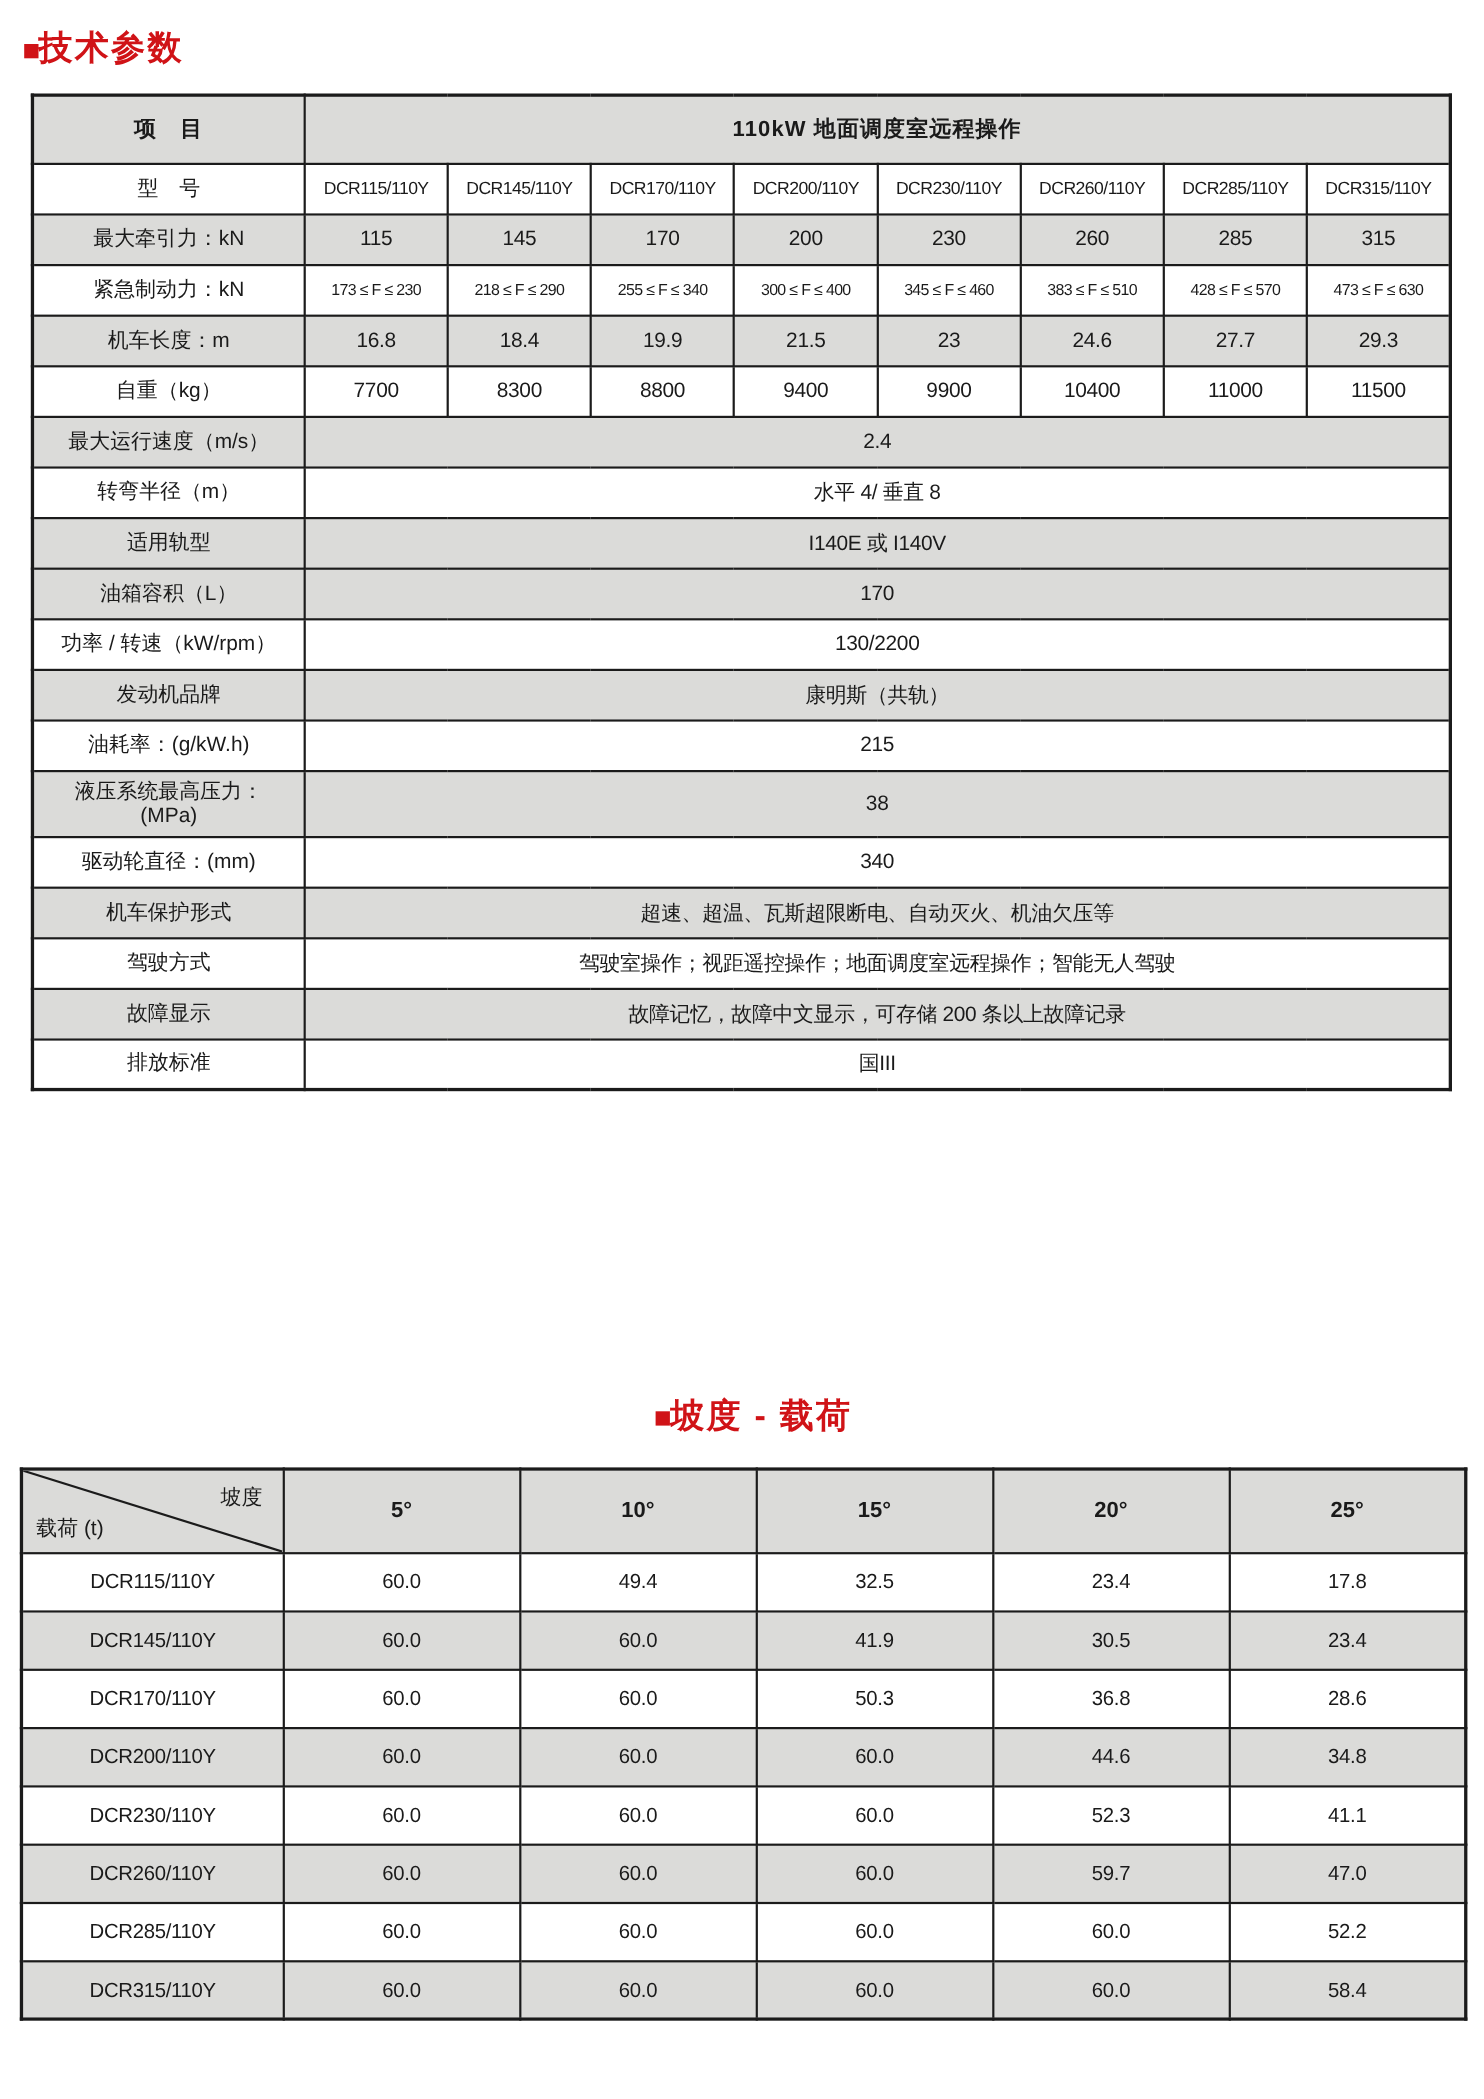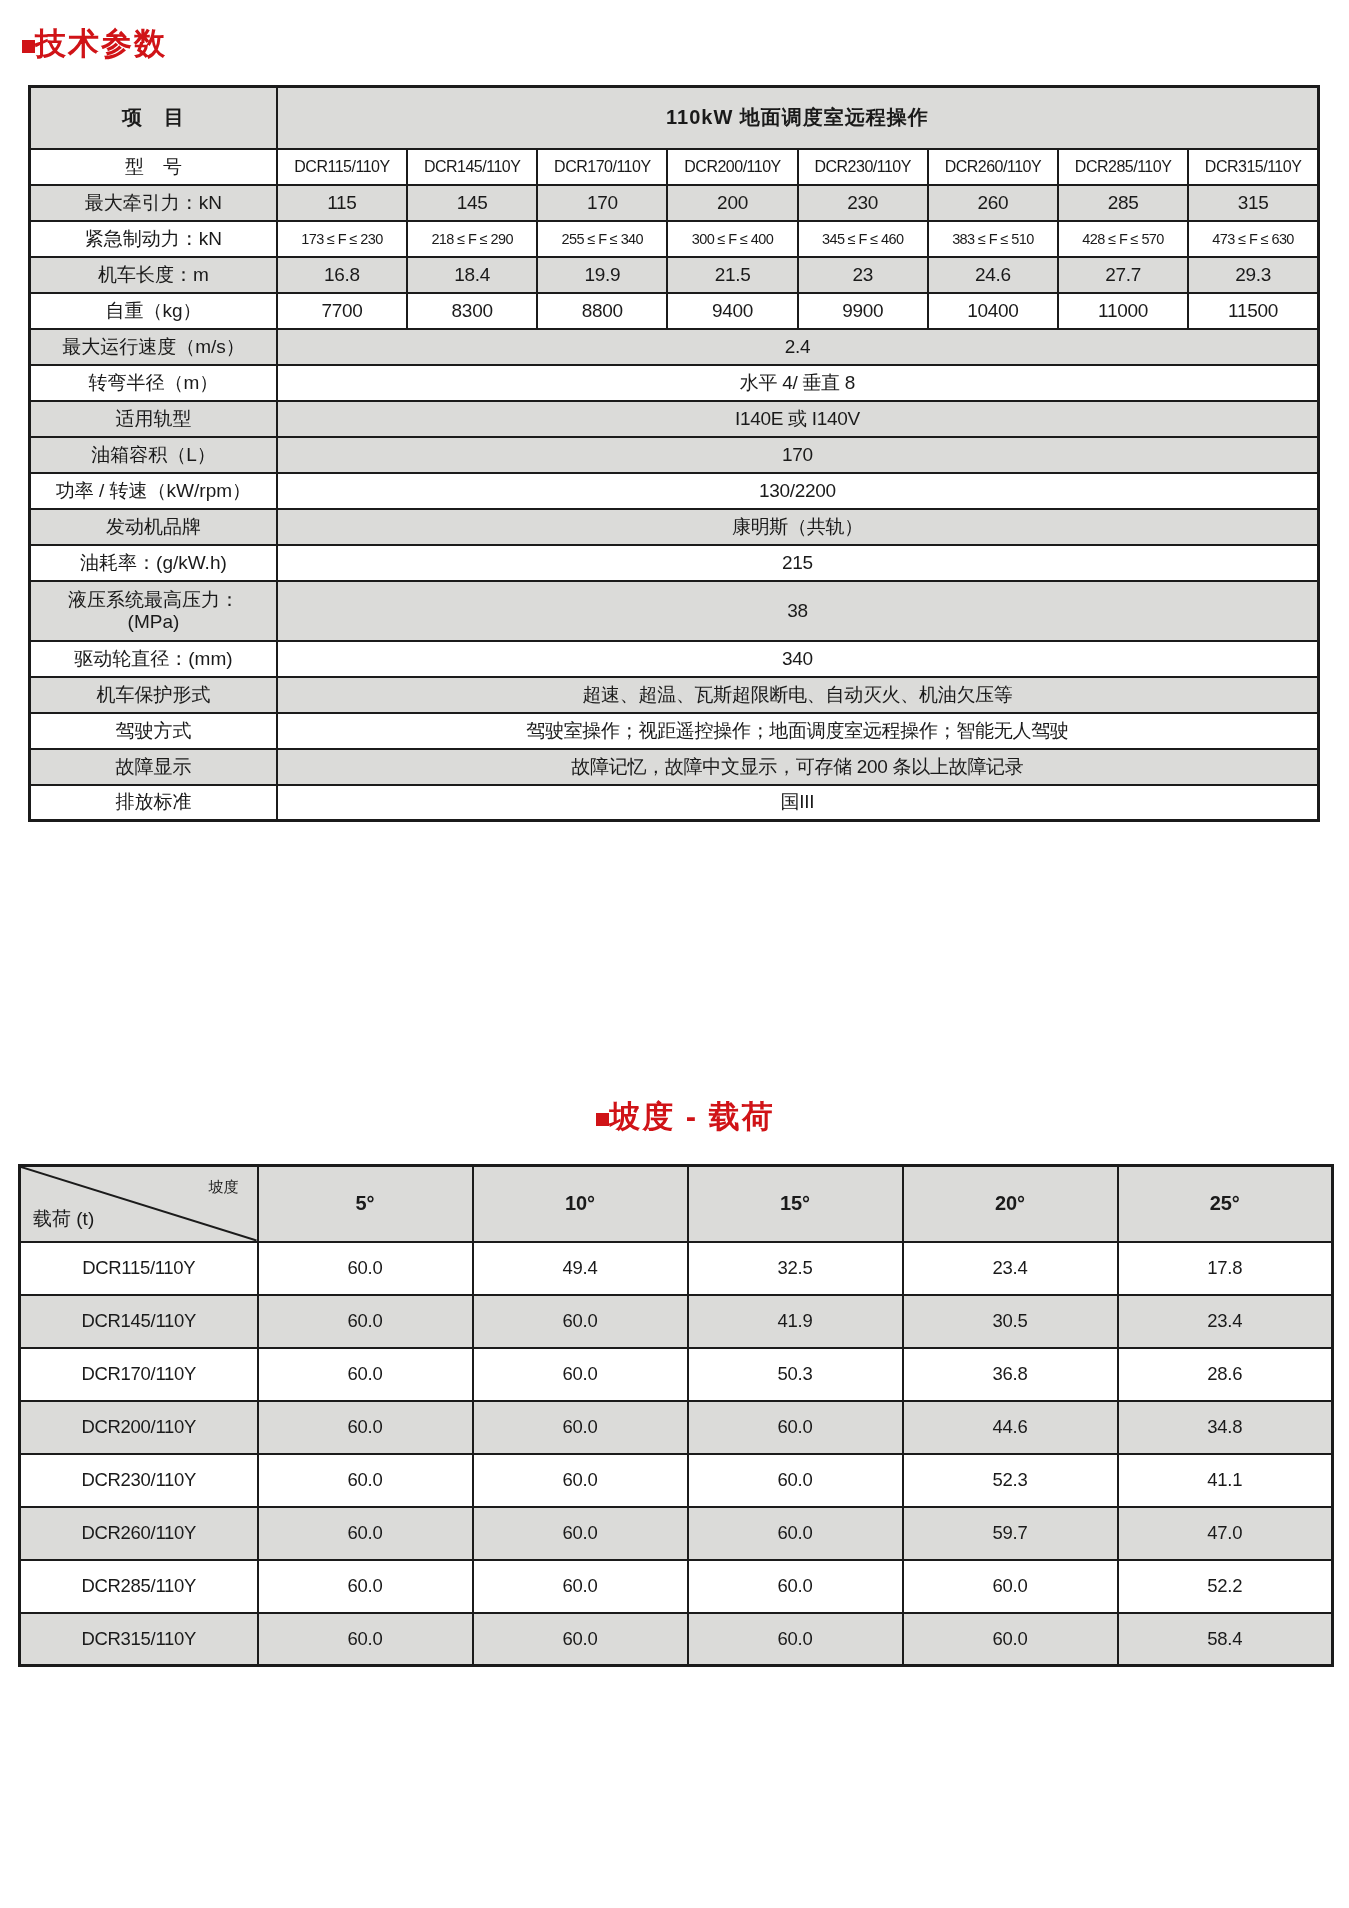--- a/index.html
+++ b/index.html
@@ -33,36 +33,36 @@
   th,td{
     border:2px solid var(--line);
     text-align:center;vertical-align:middle;
     padding:0 4px;font-weight:normal;overflow:hidden;
   }
   tr.shaded{background:var(--gray);}
   thead tr{background:var(--gray);}
 
   
   #tech-table thead tr{height:62px;}
-  #tech-table tbody tr{height:36px;}
+  #tech-table tbody tr{height:46px;}
   #tech-table tbody tr.tall{height:60px;}
   .th-item,.th-product{font-size:20px;font-weight:bold;letter-spacing:1px;}
   .label-cell{font-size:19px;white-space:pre-line;line-height:1.15;}
   .value-cell{font-size:19px;letter-spacing:-0.3px;}
   .value-cell.small{font-size:16px;letter-spacing:-0.5px;}
   .value-cell.xsmall{font-size:14.5px;letter-spacing:-0.6px;}
 
   
   #slope-table thead tr{height:76px;}
   #slope-table tbody tr{height:53px;}
   .deg-cell{font-size:20px;font-weight:bold;}
   .model-cell,.load-cell{font-size:18.5px;letter-spacing:-0.3px;}
   .corner{position:relative;padding:0;}
   .corner svg{position:absolute;left:0;top:0;width:100%;height:100%;display:block;}
-  .corner-top{position:absolute;top:11px;right:18px;font-size:15px;}
+  .corner-top{position:absolute;top:11px;right:18px;font-size:19px;}
   .corner-bottom{position:absolute;bottom:9px;left:12px;font-size:19px;}
 </style>
 </head>
 <body>
 
 <div class="section-title" id="title1">
   <span class="bullet"></span>
   <span>技术参数</span>
 </div>
 

